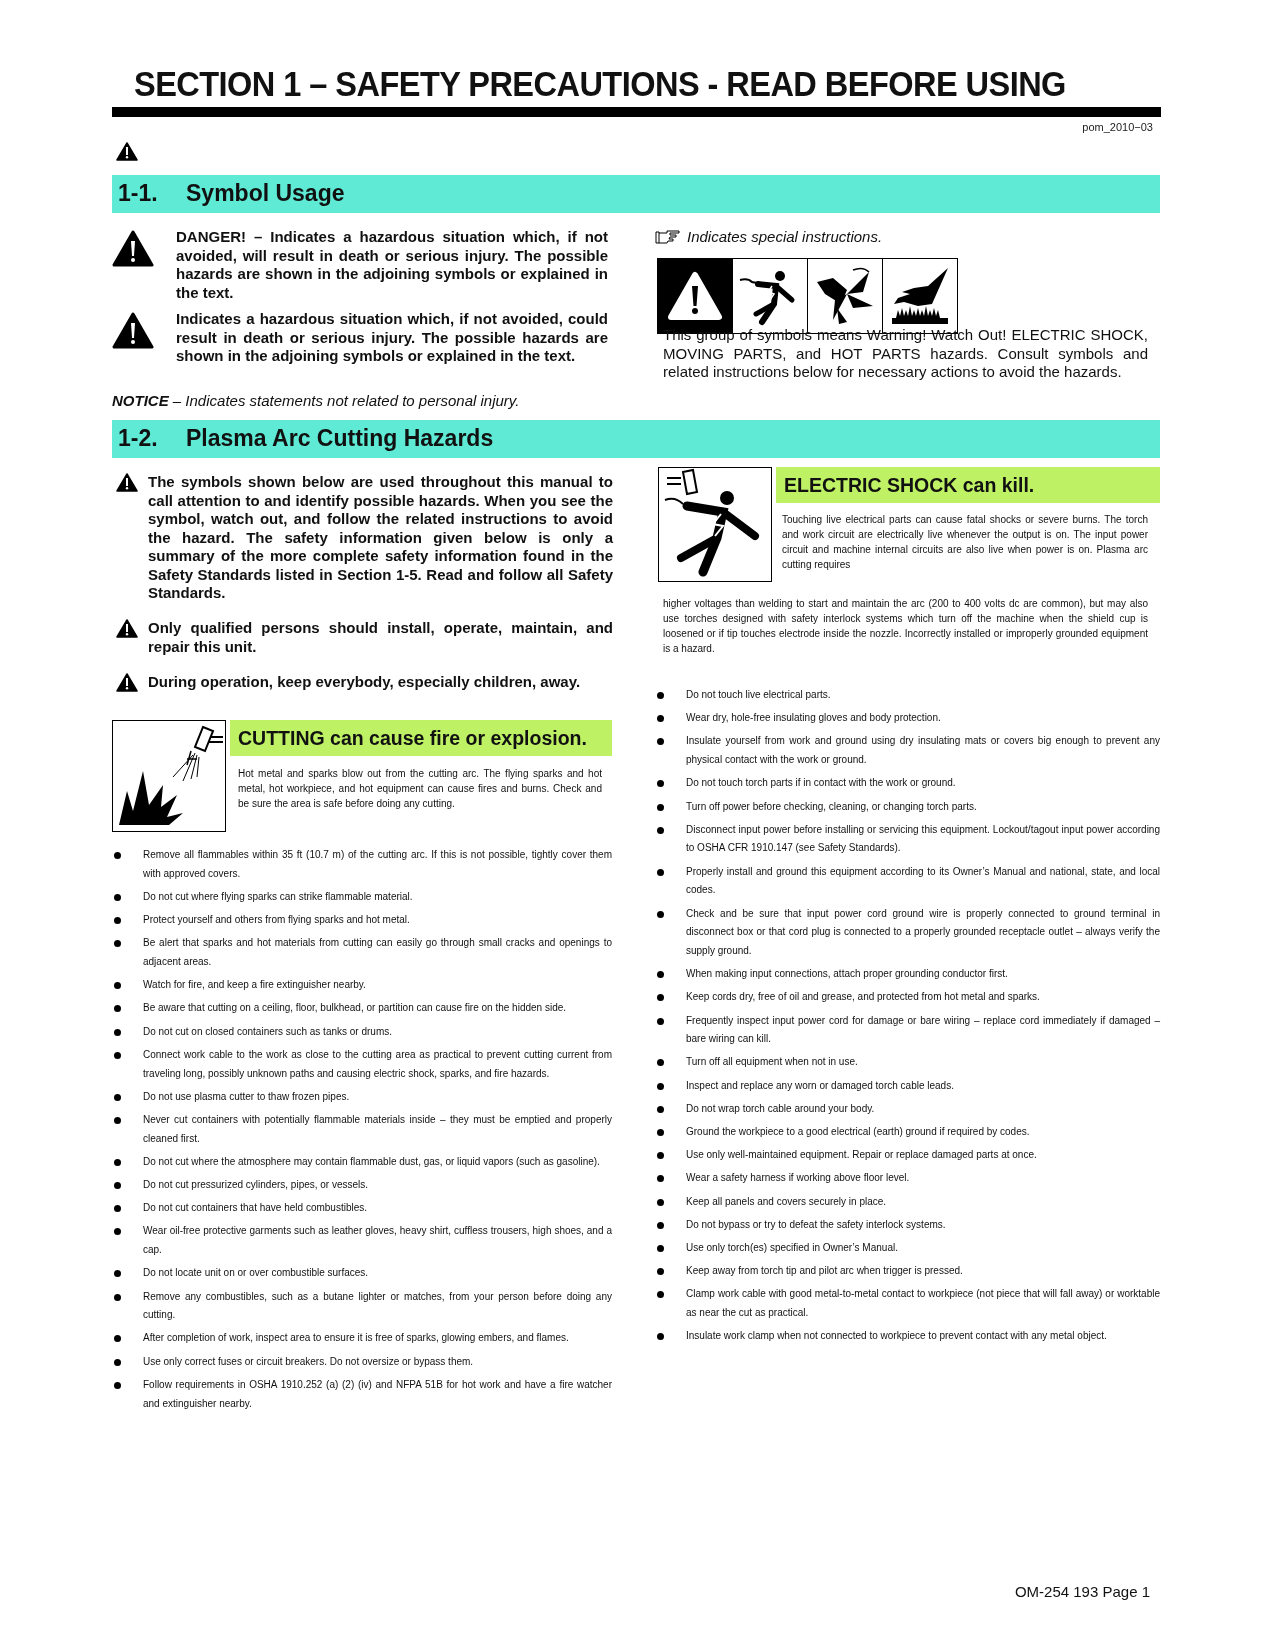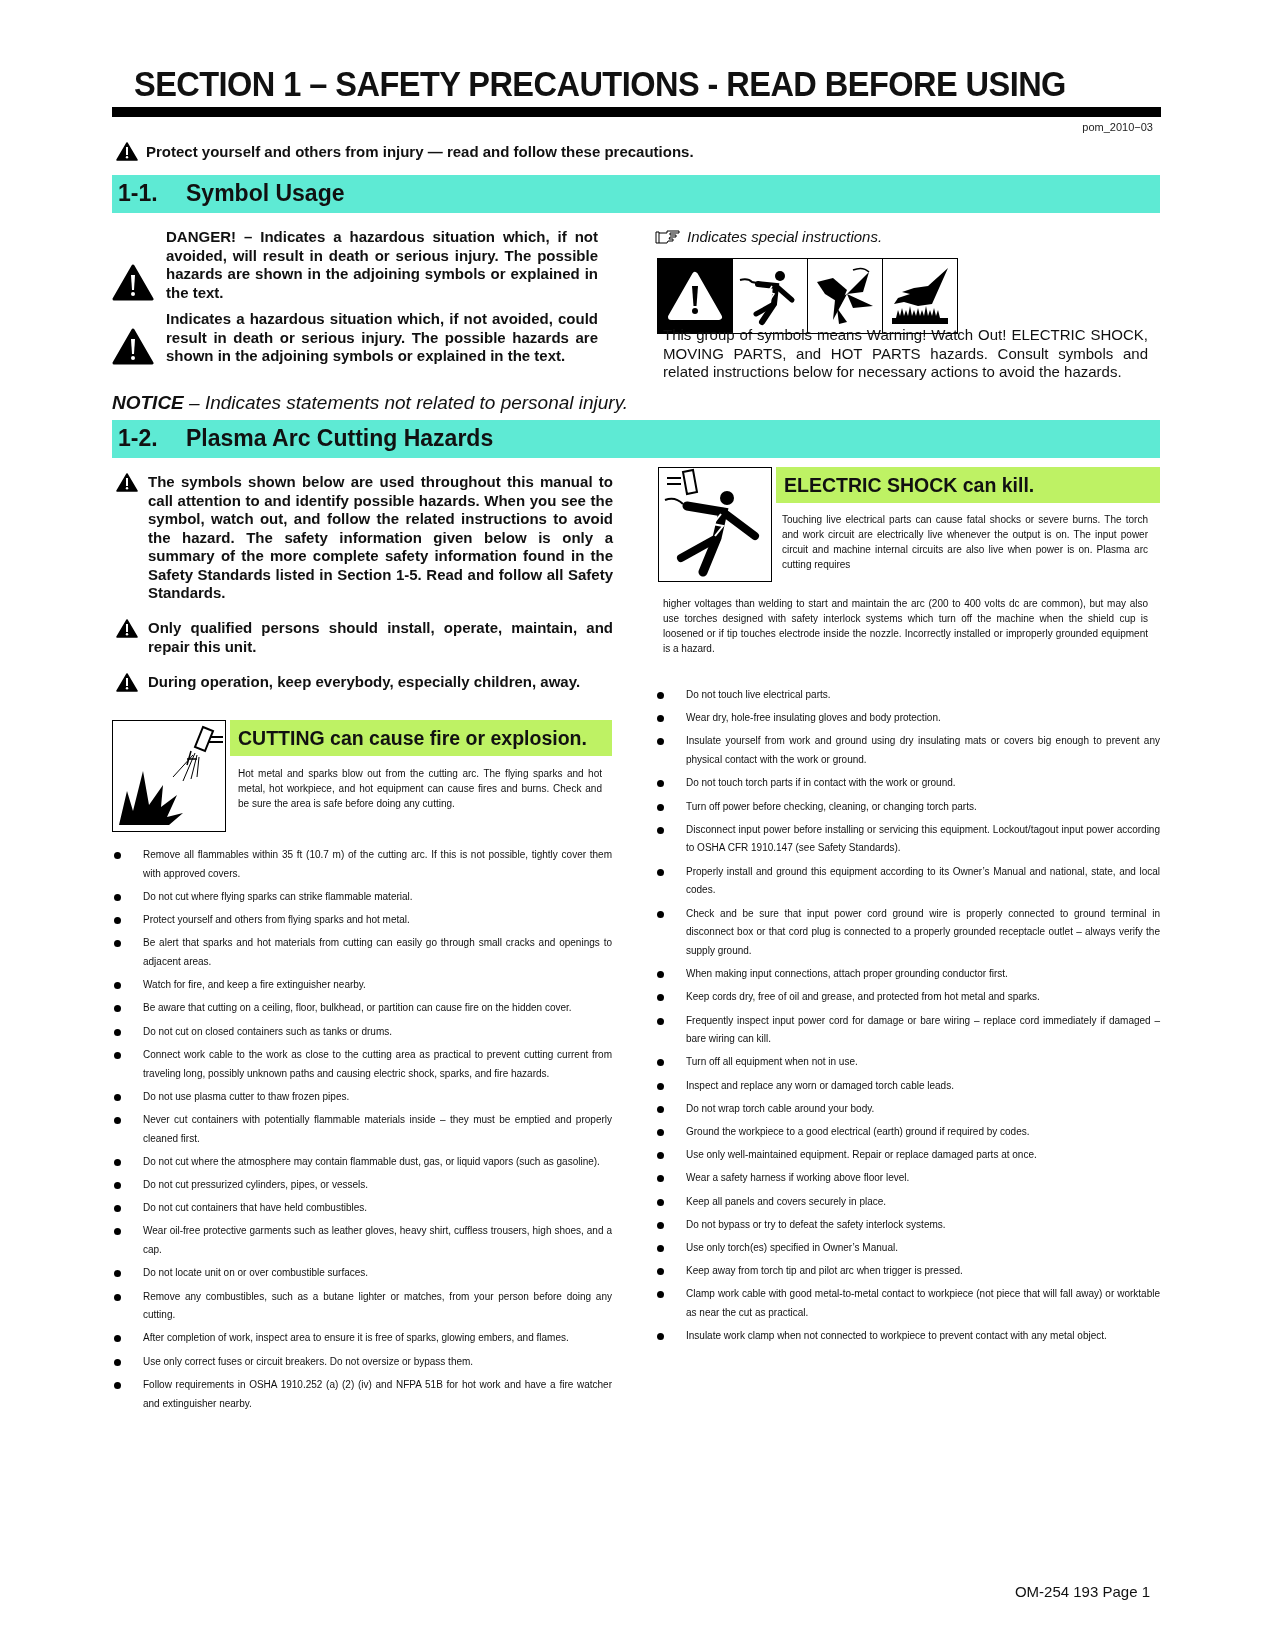--- a/index.html
+++ b/index.html
@@ -12,23 +12,23 @@
   .pom { right: 122px; top: 121px; font-size: 11px; color: #222; }
   .protect { left: 116px; top: 142px; font-size: 15px; font-weight: bold; display: flex; align-items: center; gap: 8px; }
   .secbar { left: 112px; width: 1048px; height: 38px; background: #5eead4; }
   .secbar span { position: absolute; top: 5px; font-size: 23px; font-weight: bold; color: #111; }
   .secbar .num { left: 6px; }
   .secbar .ttl { left: 74px; }
 
   .warn-lg { width: 42px; height: 38px; }
   .warn-sm { width: 22px; height: 19px; }
 
-  .symbol-row { left: 112px; width: 500px; display: flex; gap: 12px; align-items: flex-end; }
+  .symbol-row { left: 112px; width: 500px; display: flex; gap: 22px; }
   .symbol-row .txt { font-size: 15px; font-weight: bold; line-height: 18.5px; text-align: justify; width: 432px; }
-  .notice { left: 112px; top: 392px; font-size: 19px; font-style: italic; }
+  .notice { left: 112px; top: 392px; font-size: 15px; font-style: italic; }
   .notice b { font-weight: bold; }
 
   .special { left: 655px; top: 228px; font-size: 15px; font-style: italic; display: flex; align-items: center; gap: 6px; }
   .symstrip { left: 657px; top: 258px; display: flex; border: 1.5px solid #000; }
   .symcell { width: 74px; height: 74px; border-left: 1.5px solid #000; display: flex; align-items: center; justify-content: center; }
   .symcell:first-child { border-left: none; background: #000; }
   .grouptext { left: 663px; top: 326px; width: 485px; font-size: 15px; line-height: 18.5px; text-align: justify; }
 
   .hz-intro { left: 116px; width: 500px; display: flex; gap: 10px; }
   .hz-intro .txt { font-size: 15px; font-weight: bold; line-height: 18.5px; text-align: justify; width: 465px; }
@@ -48,21 +48,20 @@
 
 <div class="abs title">SECTION 1 –  SAFETY PRECAUTIONS - READ BEFORE USING</div>
 <div class="abs rule"></div>
 <div class="abs pom">pom_2010−03</div>
 <div class="abs protect">
   <svg class="warn-sm" viewBox="0 0 22 19">
       <path d="M11 1 L21 18 L1 18 Z" fill="#000" stroke="#000" stroke-linejoin="round" stroke-width="1.5"></path>
       <rect x="10" y="5" width="2" height="8" fill="#fff"></rect>
       <circle cx="11" cy="15.2" r="1.2" fill="#fff"></circle>
     </svg>
-  <span>Protect yourself and others from injury — read and follow these precautions.</span>
 </div>
 
 <div class="abs secbar" style="top:175px;">
   <span class="num">1-1.</span>
   <span class="ttl">Symbol Usage</span>
 </div>
 
 <div class="abs symbol-row" style="top:228px;">
   <svg class="warn-lg" viewBox="0 0 42 38" style="margin-top:2px">
       <path d="M21 2 L40 35 L2 35 Z" fill="#000" stroke="#000" stroke-linejoin="round" stroke-width="3"></path>
@@ -166,21 +165,21 @@
 </div>
 <div class="abs hazhead" style="left:230px; top:720px; width:374px;">CUTTING can cause fire or explosion.</div>
 <div class="abs hazdesc" style="left:238px; top:766px; width:364px;">Hot metal and sparks blow out from the cutting arc. The flying sparks and hot metal, hot workpiece, and hot equipment can cause fires and burns. Check and be sure the area is safe before doing any cutting.</div>
 
 <ul class="abs blist" id="cutting-list" style="left:112px; top:846px; width:500px;">
     <li><span class="dot"></span><span>Remove all flammables within 35 ft (10.7 m) of the cutting arc. If this is not possible, tightly cover them with approved covers.</span></li>
     <li><span class="dot"></span><span>Do not cut where flying sparks can strike flammable material.</span></li>
     <li><span class="dot"></span><span>Protect yourself and others from flying sparks and hot metal.</span></li>
     <li><span class="dot"></span><span>Be alert that sparks and hot materials from cutting can easily go through small cracks and openings to adjacent areas.</span></li>
     <li><span class="dot"></span><span>Watch for fire, and keep a fire extinguisher nearby.</span></li>
-    <li><span class="dot"></span><span>Be aware that cutting on a ceiling, floor, bulkhead, or partition can cause fire on the hidden cover.</span></li>
+    <li><span class="dot"></span><span>Be aware that cutting on a ceiling, floor, bulkhead, or partition can cause fire on the hidden side.</span></li>
     <li><span class="dot"></span><span>Do not cut on closed containers such as tanks or drums.</span></li>
     <li><span class="dot"></span><span>Connect work cable to the work as close to the cutting area as practical to prevent cutting current from traveling long, possibly unknown paths and causing electric shock, sparks, and fire hazards.</span></li>
     <li><span class="dot"></span><span>Do not use plasma cutter to thaw frozen pipes.</span></li>
     <li><span class="dot"></span><span>Never cut containers with potentially flammable materials inside – they must be emptied and properly cleaned first.</span></li>
     <li><span class="dot"></span><span>Do not cut where the atmosphere may contain flammable dust, gas, or liquid vapors (such as gasoline).</span></li>
     <li><span class="dot"></span><span>Do not cut pressurized cylinders, pipes, or vessels.</span></li>
     <li><span class="dot"></span><span>Do not cut containers that have held combustibles.</span></li>
     <li><span class="dot"></span><span>Wear oil-free protective garments such as leather gloves, heavy shirt, cuffless trousers, high shoes, and a cap.</span></li>
     <li><span class="dot"></span><span>Do not locate unit on or over combustible surfaces.</span></li>
     <li><span class="dot"></span><span>Remove any combustibles, such as a butane lighter or matches, from your person before doing any cutting.</span></li>

